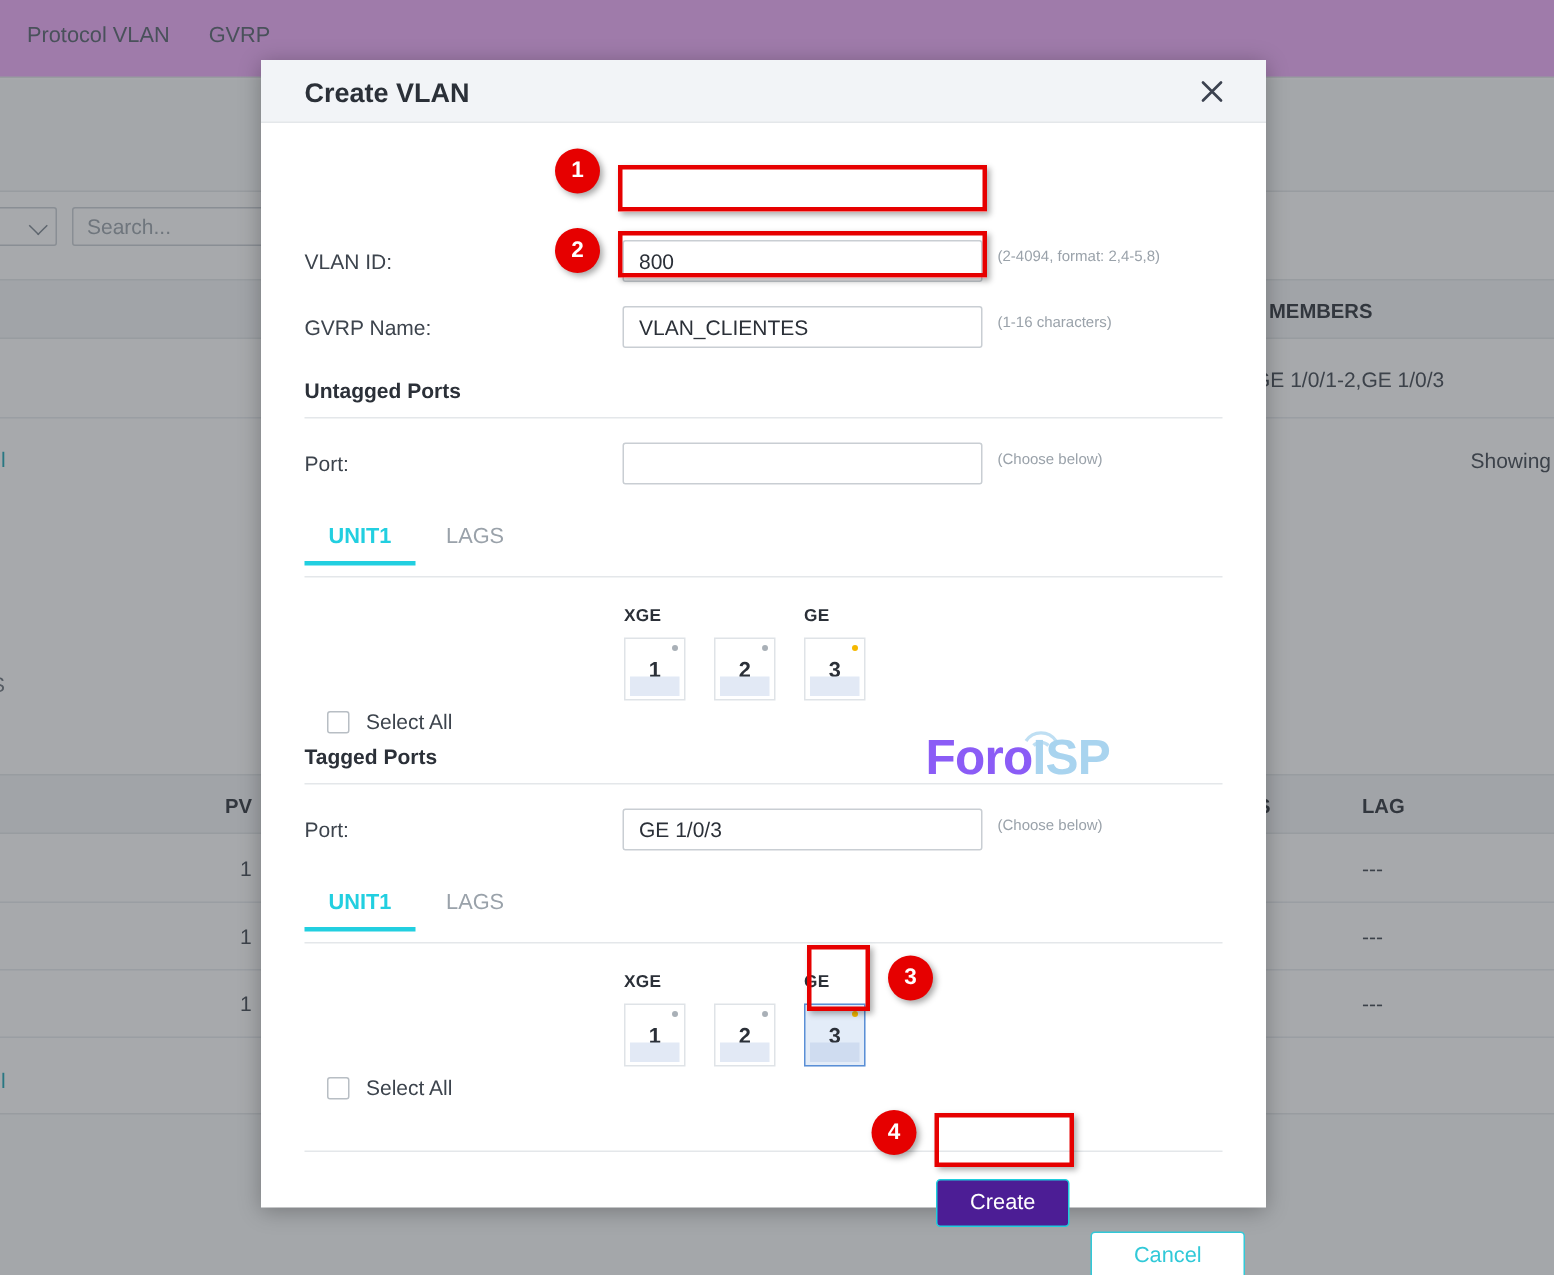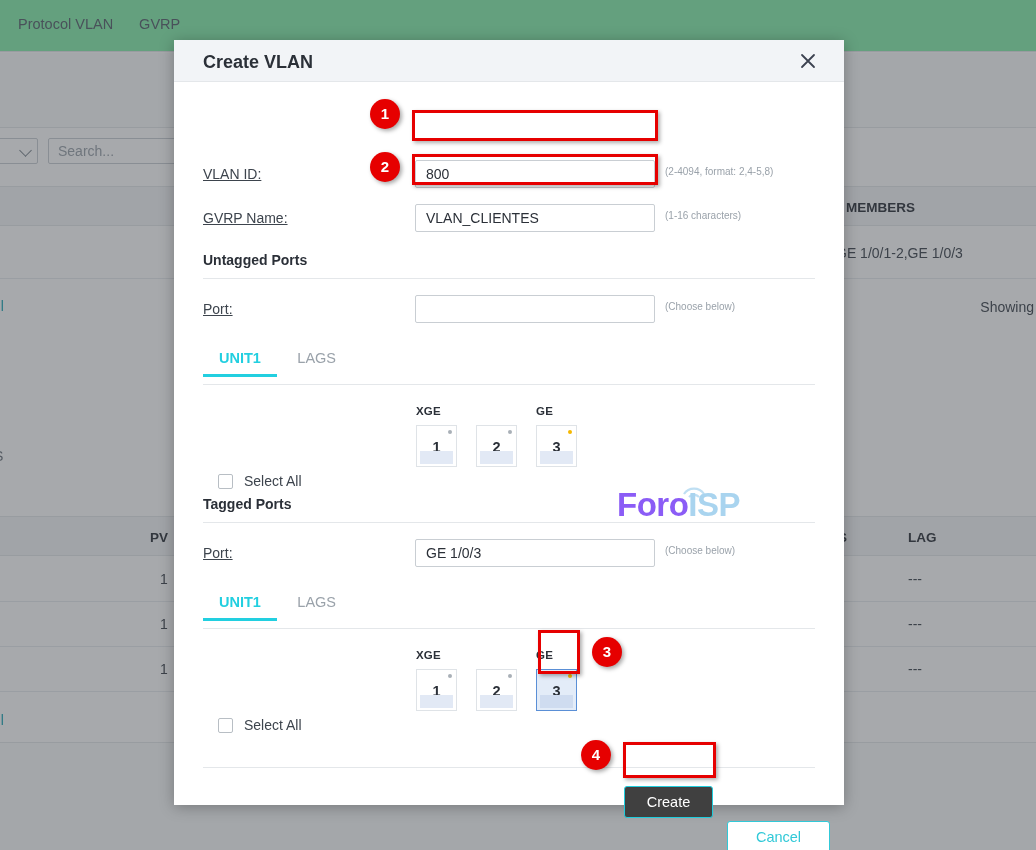--- a/index.html
+++ b/index.html
@@ -24,21 +24,21 @@
     position: absolute;
     inset: 0;
     background: #ffffff;
     overflow: hidden;
   }
 
   .bg-navbar {
     position: absolute;
     left: 0; top: 0;
     width: 1036px; height: 52px;
-    background: #86efac;
+    background: #f0abfc;
     border-bottom: 1px solid #e4e7ea;
   }
   .bg-navtabs {
     position: absolute;
     left: 18px; top: 16px;
     display: flex;
     gap: 26px;
     font-size: 14.5px;
     color: #55606b;
   }
@@ -201,21 +201,20 @@
     height: 681px;
   }
 
   
   .frow { position: absolute; left: 0; width: 670px; }
   .flabel {
     position: absolute;
     left: 29px;
     font-size: 14px;
     color: #3d444d;
-    text-decoration: underline;
   }
   .finput {
     position: absolute;
     height: 28px;
     border: 1px solid #c9ced3;
     border-radius: 2px;
     background: #fff;
     font-size: 14px;
     color: #2b3038;
     line-height: 27px;
@@ -352,21 +351,21 @@
   .btn {
     position: absolute;
     height: 32px;
     border-radius: 3px;
     font-size: 14.5px;
     line-height: 30px;
     text-align: center;
     cursor: pointer;
   }
   .btn-create {
-    background: #404040;
+    background: #4c1d95;
     color: #ffffff;
     border: 1px solid #1fcddd;
   }
   .btn-cancel {
     background: #ffffff;
     color: #31c9d8;
     border: 1px solid #31c9d8;
   }
 
   

